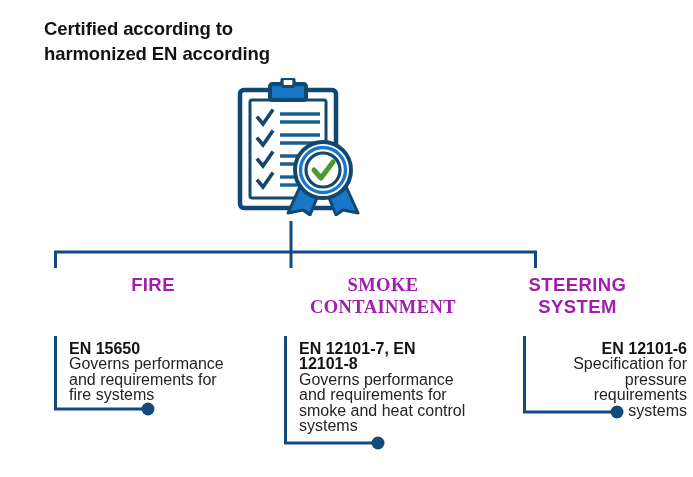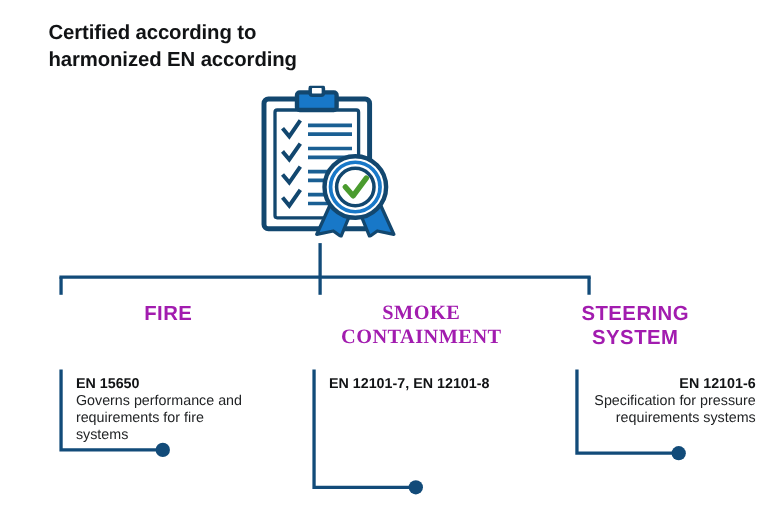--- a/index.html
+++ b/index.html
@@ -32,21 +32,21 @@
     color:#a21caf;text-align:center;letter-spacing:0.4px;
   }
   .col-head .ln{display:block;}
   #head-0{left:38px;top:274px;width:230px;}
   #head-1{left:268px;top:274px;width:230px;font-family:Liberation Serif, serif;}
   #head-2{left:485px;top:274px;width:185px;}
 
   
   .col-body{
     position:absolute;
-    font-size:13px;line-height:15.4px;color:#222426;
+    font-size:16px;line-height:15.4px;color:#222426;
   }
   .col-body .std{display:block;font-weight:bold;color:#111315;}
   .col-body .desc{display:block;}
   #body-0{left:69px;top:341px;width:160px;}
   #body-1{left:299px;top:341px;width:170px;}
   #body-2{left:537px;top:341px;width:150px;text-align:right;}
 </style>
 </head>
 <body>
 
@@ -126,20 +126,21 @@
     <span class="std">EN 15650</span>
     <span class="desc">Governs performance and requirements for fire systems</span>
   </div>
 
   <div class="col-head" id="head-1">
     <span class="ln">SMOKE</span>
     <span class="ln">CONTAINMENT</span>
   </div>
   <div class="col-body" id="body-1">
     <span class="std">EN 12101-7, EN 12101-8</span>
+    <span class="desc">Governs performance and requirements for smoke and heat control systems</span>
   </div>
 
   <div class="col-head" id="head-2">
     <span class="ln">STEERING</span>
     <span class="ln">SYSTEM</span>
   </div>
   <div class="col-body" id="body-2">
     <span class="std">EN 12101-6</span>
     <span class="desc">Specification for pressure requirements systems</span>
   </div>

